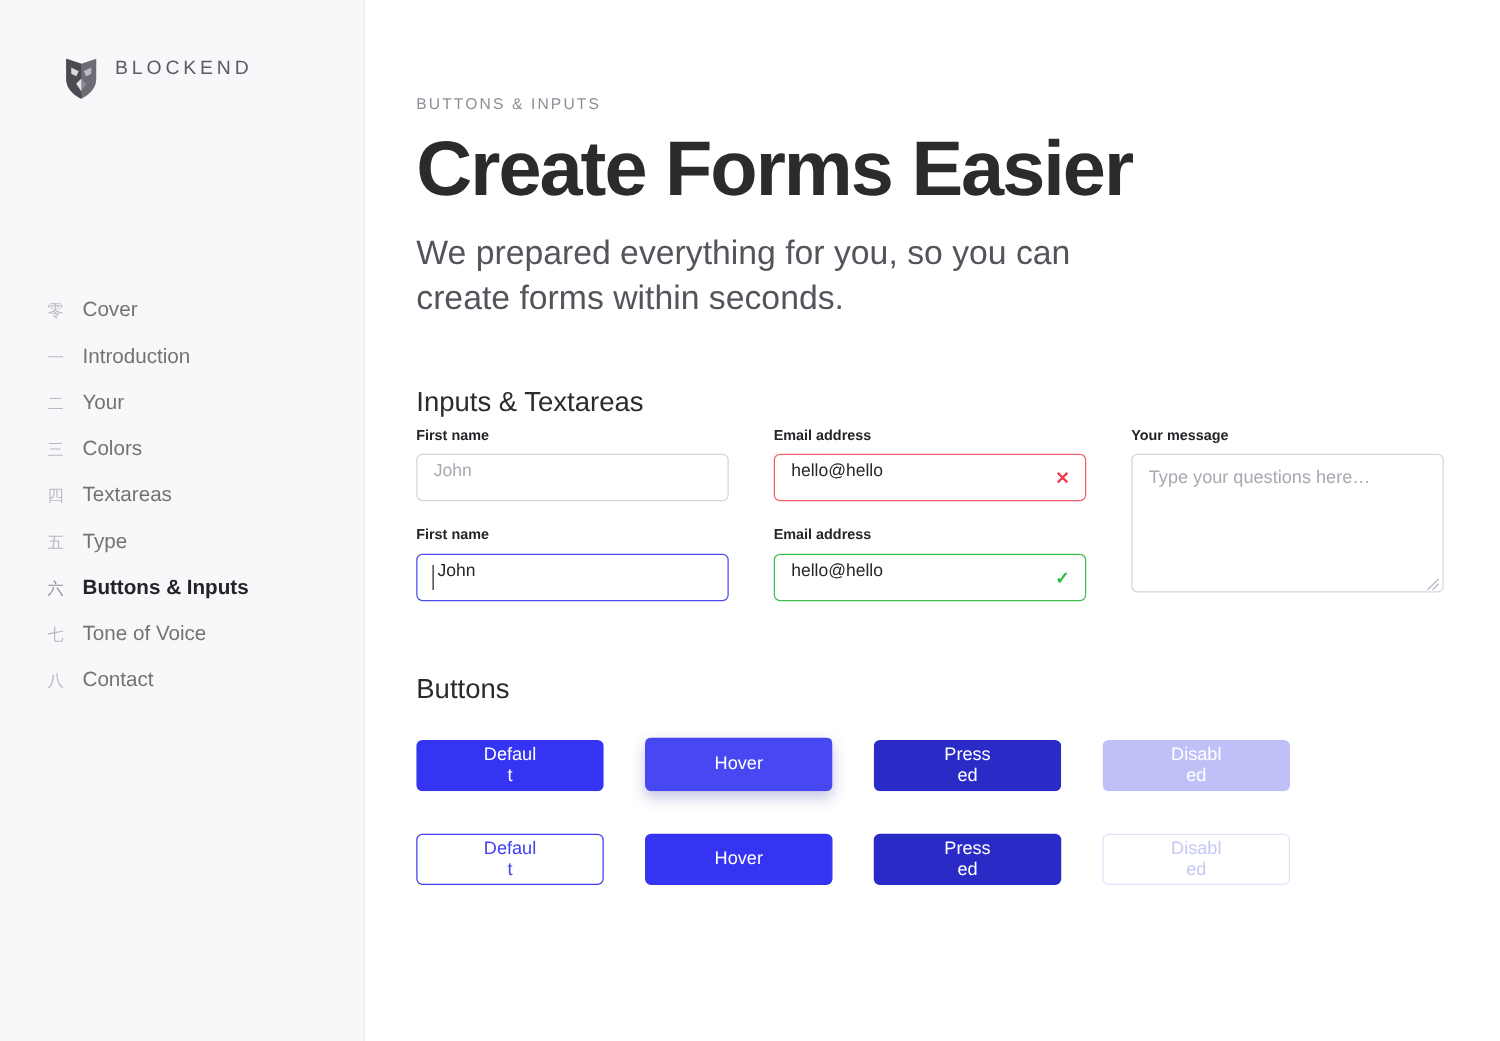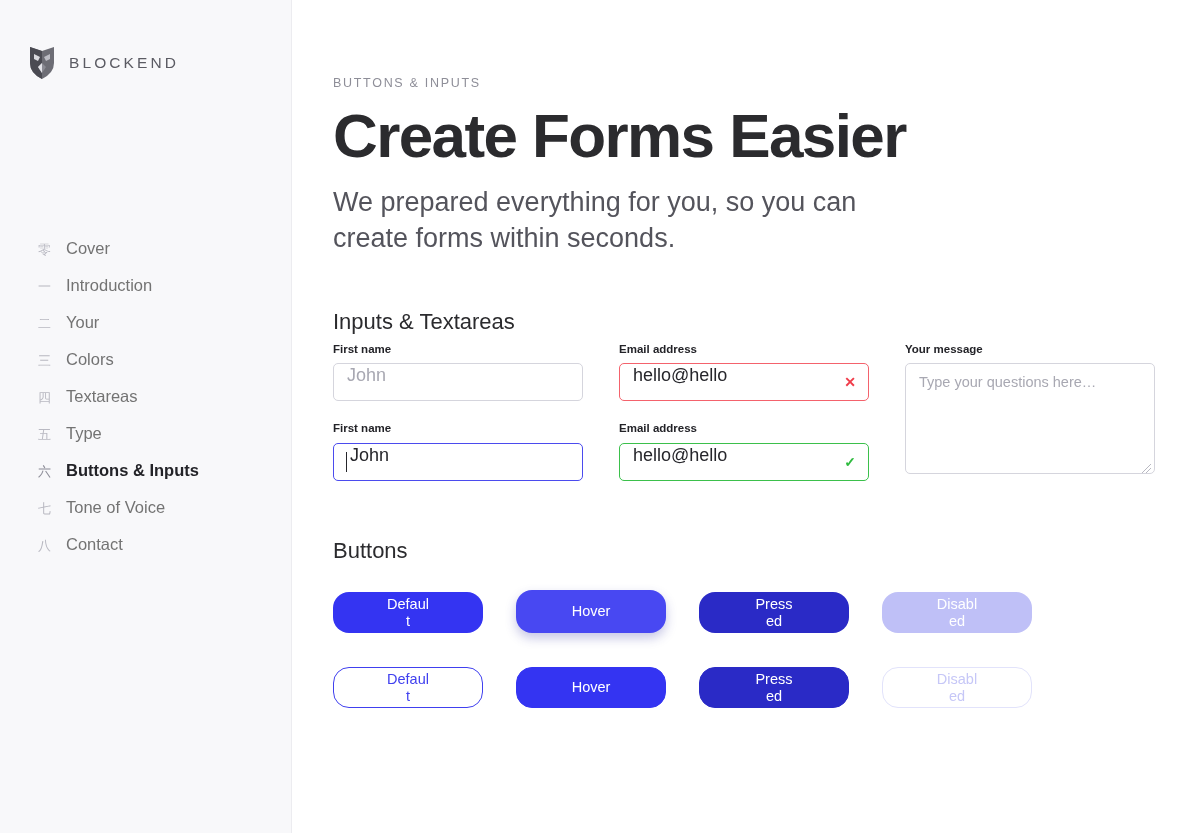--- a/index.html
+++ b/index.html
@@ -17,22 +17,22 @@
 
   
   .sidebar {
     width: 292px; height: 833px;
     background: #f8f8fa;
     border-right: 1px solid #ececf0;
     flex: 0 0 292px;
     position: relative;
   }
   .brand {
-    display: flex; align-items: center; gap: 14px;
-    position: absolute; left: 29px; top: 46px;
+    display: flex; align-items: flex-start; gap: 14px;
+    position: absolute; left: 52px; top: 46px;
   }
   .brand-logo { width: 26px; height: 34px; display: block; }
   .brand-name {
     font-size: 15.5px;
     letter-spacing: 3.1px;
     color: #5b5b63;
     font-weight: 400;
   }
 
   .nav { position: absolute; left: 38px; top: 240px; width: 240px; }
@@ -121,21 +121,21 @@
     line-height: 1.2;
   }
   .row2 .field-label { margin-top: 21px; }
 
   .input-wrap { position: relative; }
   .inp {
     width: 250px; height: 38px;
     border: 1px solid #d5d5dd;
     border-radius: 5px;
     background: #fff;
-    font-size: 18px;
+    font-size: 14px;
     color: #26262b;
     padding: 0 32px 13px 13px;
     font-family: "Liberation Sans", sans-serif;
     outline: none;
     display: block;
   }
   .inp::placeholder { color: #a8a8b2; }
   .inp.is-error { border-color: #f4626c; border-width: 1.5px; }
   .inp.is-success { border-color: #3bc04b; border-width: 1.5px; }
   .inp.is-focus { border-color: #4b4bee; border-width: 1.5px; }
@@ -182,21 +182,21 @@
     display: grid;
     grid-template-columns: 150px 150px 150px 150px;
     column-gap: 33px;
     align-items: start;
   }
   .btn-row.second { margin-top: 32px; }
 
   .btn {
     width: 150px;
     height: 41px;
-    border-radius: 16px;
+    border-radius: 5px;
     border: 1.5px solid transparent;
     font-size: 14.5px;
     font-family: "Liberation Sans", sans-serif;
     font-weight: 400;
     line-height: 1.18;
     cursor: pointer;
     padding: 0 52px;
     display: flex;
     align-items: center;
     justify-content: center;

